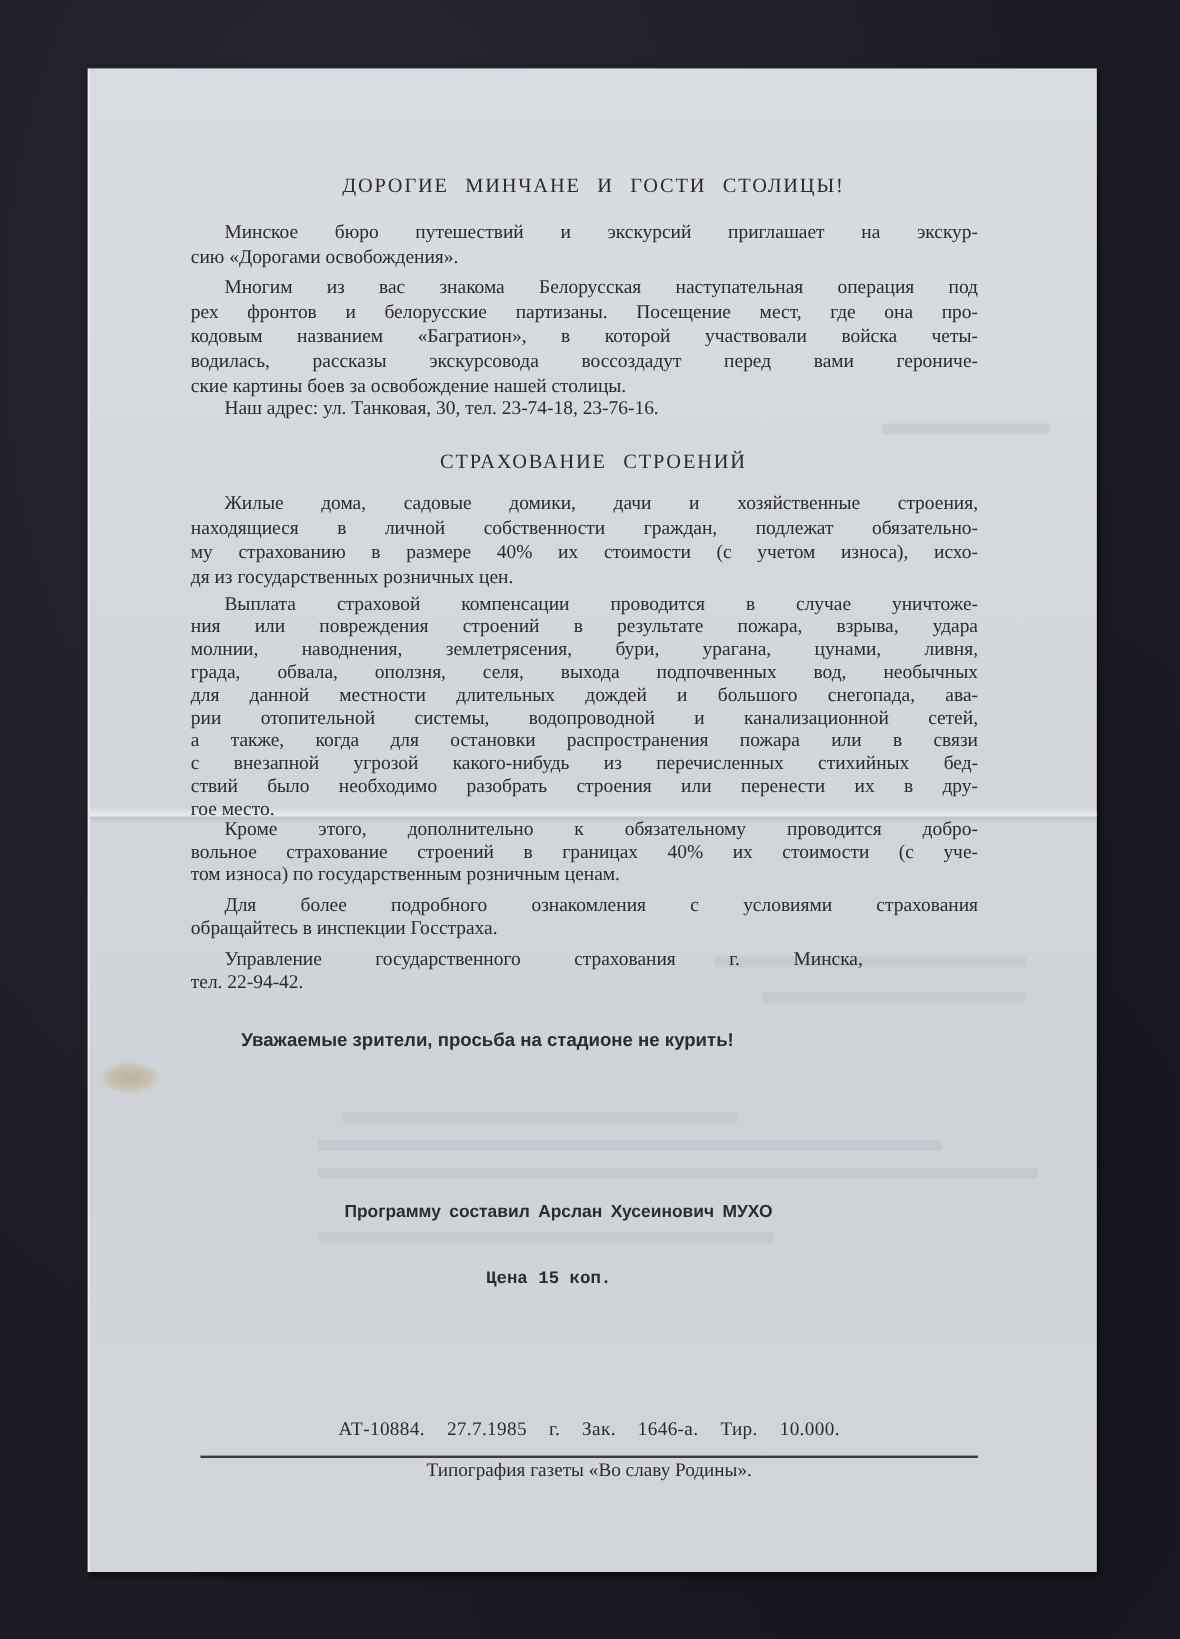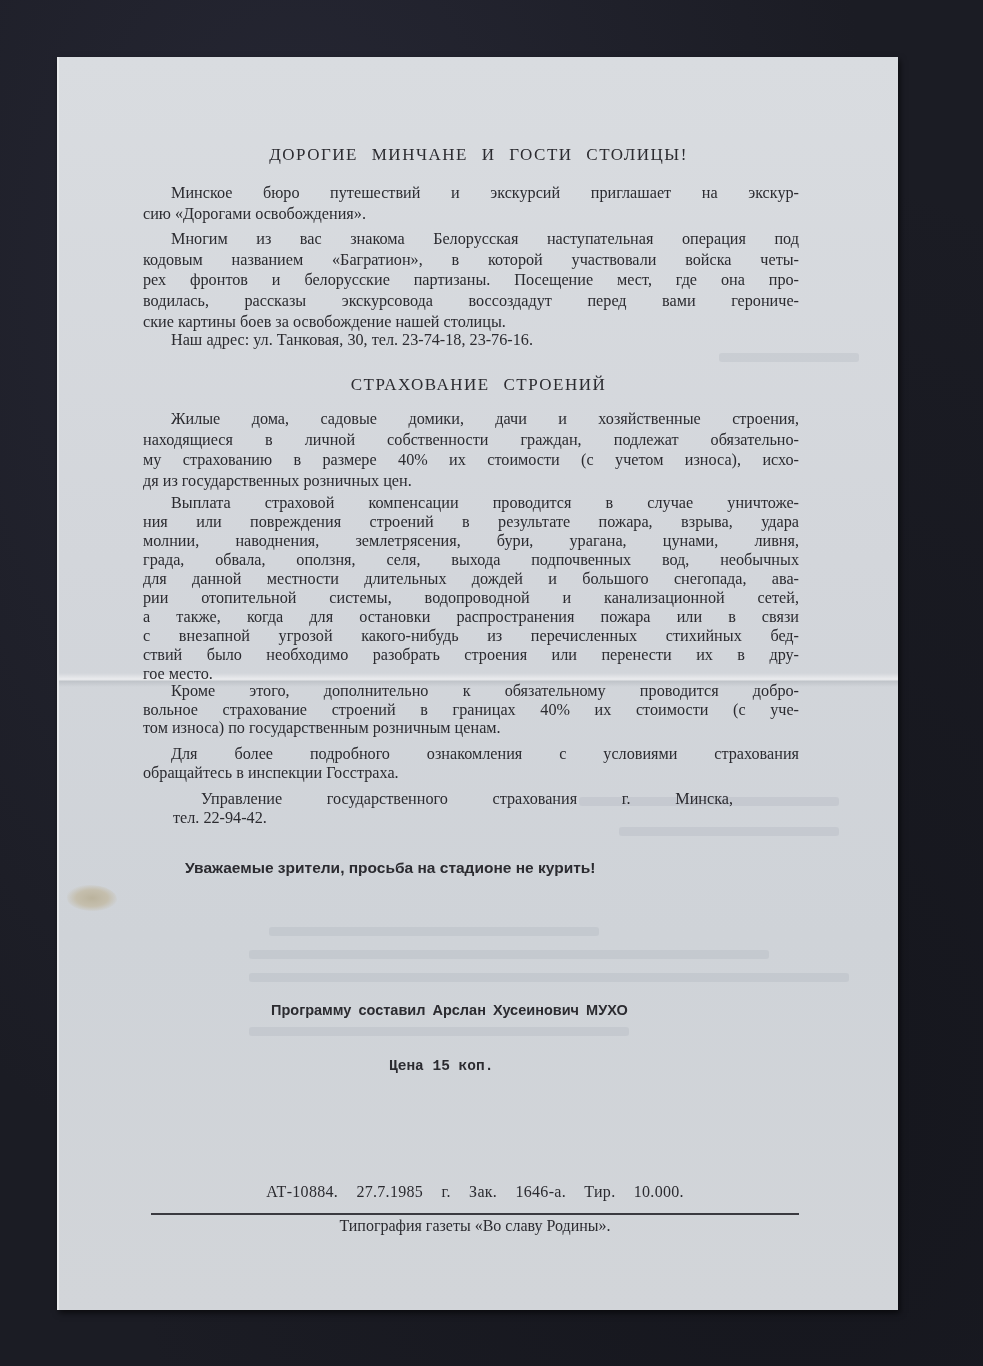--- a/index.html
+++ b/index.html
@@ -4,21 +4,21 @@
 <style>
   html, body { margin:0; padding:0; }
   body {
     width:983px; height:1366px; overflow:hidden; position:relative;
     background:#1b1c24;
     background-image:
       radial-gradient(ellipse at 30% 20%, #262734 0%, transparent 60%),
       radial-gradient(ellipse at 80% 80%, #15161d 0%, transparent 60%);
   }
   .paper {
-    position:absolute; left:57px; top:57px; width:839px; height:1253px;
+    position:absolute; left:73px; top:57px; width:839px; height:1253px;
     background:linear-gradient(180deg,#d9dce0 0%,#d3d6db 40%,#cfd3d8 70%,#d2d5d9 100%);
     box-shadow: 2px 3px 6px rgba(0,0,0,0.6);
     border-left:2px solid #e8eaec;
     font-family:"Liberation Serif","DejaVu Serif",serif;
     color:#2b2b30;
   }
   .fold {
     position:absolute; left:0; right:0; top:616px; height:14px;
     background:linear-gradient(180deg,rgba(255,255,255,0) 0%,rgba(255,255,255,0.55) 45%,rgba(160,165,172,0.35) 60%,rgba(255,255,255,0) 100%);
   }
@@ -64,22 +64,22 @@
   <div class="block" style="top:126px;">
     <p class="p">
       <span class="ln indent">Минское бюро путешествий и экскурсий приглашает на экскур-</span>
       <span class="ln last">сию «Дорогами освобождения».</span>
     </p>
   </div>
 
   <div class="block" style="top:172px;">
     <p class="p">
       <span class="ln indent">Многим из вас знакома Белорусская наступательная операция под</span>
+      <span class="ln">рех фронтов и белорусские партизаны. Посещение мест, где она про-</span>
       <span class="ln">кодовым названием «Багратион», в которой участвовали войска четы-</span>
-      <span class="ln">рех фронтов и белорусские партизаны. Посещение мест, где она про-</span>
       <span class="ln">водилась, рассказы экскурсовода воссоздадут перед вами герониче-</span>
       <span class="ln last">ские картины боев за освобождение нашей столицы.</span>
     </p>
   </div>
 
   <div class="block" style="top:273px;">
     <p class="p">
         <span class="ln last indent">Наш адрес: ул. Танковая, 30, тел. 23-74-18, 23-76-16.</span>
       </p>
   </div>
@@ -119,21 +119,21 @@
   </div>
 
   <div class="block" style="top:688px;">
     <p class="p" style="line-height:18.5px;">
       <span class="ln indent">Для более подробного ознакомления с условиями страхования</span>
       <span class="ln last">обращайтесь в инспекции Госстраха.</span>
     </p>
   </div>
 
   <div class="block" style="top:733px;">
-    <p class="p" style="line-height:18.5px;margin-left:30px;">
+    <p class="p" style="line-height:18.5px;">
       <span class="ln indent" style="width:560px;">Управление государственного страхования г. Минска,</span>
       <span class="ln last">тел. 22-94-42.</span>
     </p>
   </div>
 
   <div class="bold" style="position:absolute;left:126px;top:802px;font-family:'Liberation Sans','DejaVu Sans',sans-serif;font-size:15.5px;">Уважаемые зрители, просьба на стадионе не курить!</div>
 
   <div class="bold" style="position:absolute;left:212px;top:945px;font-family:'Liberation Sans','DejaVu Sans',sans-serif;font-size:14.5px;word-spacing:3px;">Программу составил Арслан Хусеинович МУХО</div>
 
   <div class="bold" style="position:absolute;left:330px;top:1001px;font-family:Liberation Mono, monospace;font-size:14.5px;">Цена 15 коп.</div>

